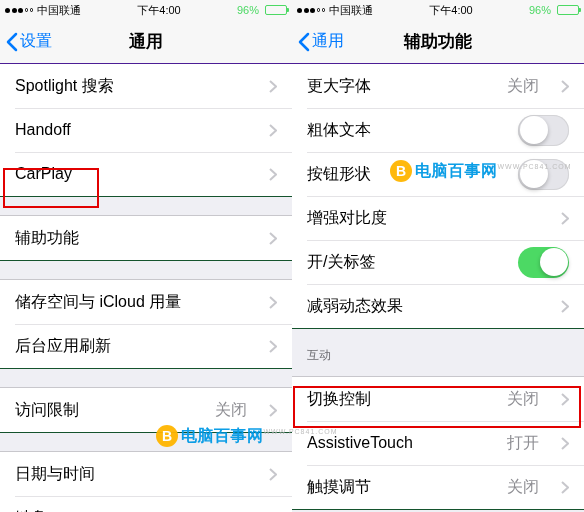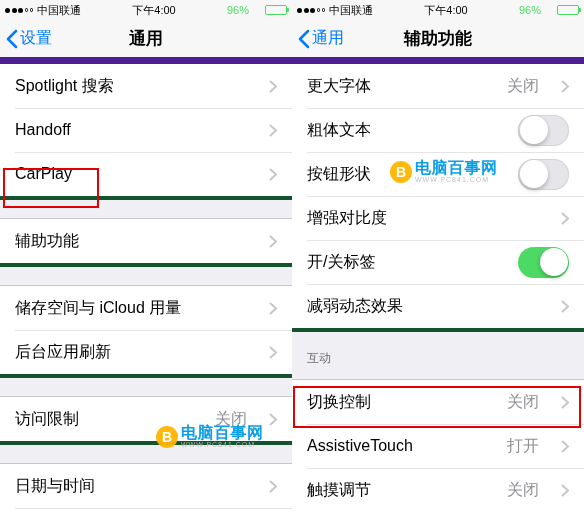--- a/index.html
+++ b/index.html
@@ -4,45 +4,45 @@
 <style>
   * { margin: 0; padding: 0; box-sizing: border-box; }
   body { background: #fff; font-family: -apple-system, "PingFang SC", sans-serif; width: 584px; height: 512px; overflow: hidden; position: relative; }
   .screens { display: flex; width: 584px; height: 512px; }
   .screen { width: 292px; height: 512px; background: #efeff4; display: flex; flex-direction: column; overflow: hidden; }
   .status-bar { height: 20px; background: #f7f7f7; display: flex; align-items: center; justify-content: space-between; padding: 0 5px; font-size: 11px; color: #000; }
   .status-left, .status-right { display: flex; align-items: center; gap: 4px; }
   .dots { display: flex; gap: 1.5px; align-items: center; }
   .dot { width: 5px; height: 5px; border-radius: 50%; background: #000; }
   .dot.empty { background: transparent; border: 1px solid #000; width: 3.5px; height: 3.5px; }
-  .battery { display: flex; align-items: center; gap: 16px; color: #4cd964; }
+  .battery { display: flex; align-items: center; gap: 6px; color: #4cd964; }
   .batt-icon { width: 22px; height: 10px; border: 1px solid #4cd964; border-radius: 2px; position: relative; }
   .batt-icon::after { content: ''; position: absolute; right: -3px; top: 2px; width: 2px; height: 4px; background: #4cd964; border-radius: 0 1px 1px 0; }
   .batt-fill { background: #4cd964; height: 100%; width: 96%; border-radius: 1px; }
-  .navbar { height: 44px; background: #f7f7f7; border-bottom: 7px solid #4c1d95; display: flex; align-items: center; position: relative; }
+  .navbar { height: 44px; background: #f7f7f7; border-bottom: 1px solid #4c1d95; display: flex; align-items: center; position: relative; }
   .nav-back { display: flex; align-items: center; color: #007aff; font-size: 16px; padding-left: 6px; cursor: pointer; }
   .nav-back svg { margin-right: 2px; }
   .nav-title { position: absolute; left: 0; right: 0; text-align: center; font-size: 17px; font-weight: 600; color: #000; pointer-events: none; }
   .content { flex: 1; overflow-y: hidden; }
-  .group { margin-top: 18px; background: #fff; border-top: 1px solid #c8c7cc; border-bottom: 4px solid #14532d; }
+  .group { margin-top: 18px; background: #fff; border-top: 1px solid #c8c7cc; border-bottom: 1px solid #14532d; }
   .group.first { margin-top: 0; border-top: none; }
   .group-header { font-size: 12px; color: #6d6d72; padding: 18px 15px 12px; background: #efeff4; }
   .cell { display: flex; align-items: center; height: 44px; padding: 0 15px; background: #fff; position: relative; cursor: pointer; }
   .cell + .cell::before { content: ''; position: absolute; top: 0; left: 15px; right: 0; height: 1px; background: #c8c7cc; transform: scaleY(0.5); }
   .cell-label { flex: 1; font-size: 16px; color: #000; }
   .cell-value { font-size: 16px; color: #8e8e93; margin-right: 22px; }
   .chevron { color: #c7c7cc; }
   .switch { width: 51px; height: 31px; border-radius: 16px; background: #e5e5ea; position: relative; box-shadow: inset 0 0 0 1px #d4d4d7; }
   .switch.on { background: #4cd964; box-shadow: none; }
   .knob { position: absolute; width: 28px; height: 28px; background: #fff; border-radius: 50%; top: 1.5px; left: 1.5px; box-shadow: 0 2px 4px rgba(0,0,0,0.25); }
   .switch.on .knob { left: auto; right: 1.5px; }
   .highlight { border: 2.5px solid #e20000; position: absolute; pointer-events: none; z-index: 5; }
   .wm { position: absolute; display: flex; align-items: center; z-index: 4; opacity: 0.95; pointer-events: none; }
   .wm-icon { width: 22px; height: 22px; border-radius: 50%; background: #ffb600; color: #fff; display: flex; align-items: center; justify-content: center; font-weight: 800; font-size: 14px; margin-right: 3px; }
-  .wm-text { display: flex; flex-direction: column; line-height: 1; }
+  .wm-text { display: flex; flex-direction: row; line-height: 1; }
   .wm-top { font-size: 16px; font-weight: 800; color: #0099e5; letter-spacing: 0.5px; }
   .wm-bottom { font-size: 7px; color: #bbb; letter-spacing: 1px; }
 </style>
 </head>
 <body>
 
 <div class="screens">
 
   <div class="screen">
     <div class="status-bar">

